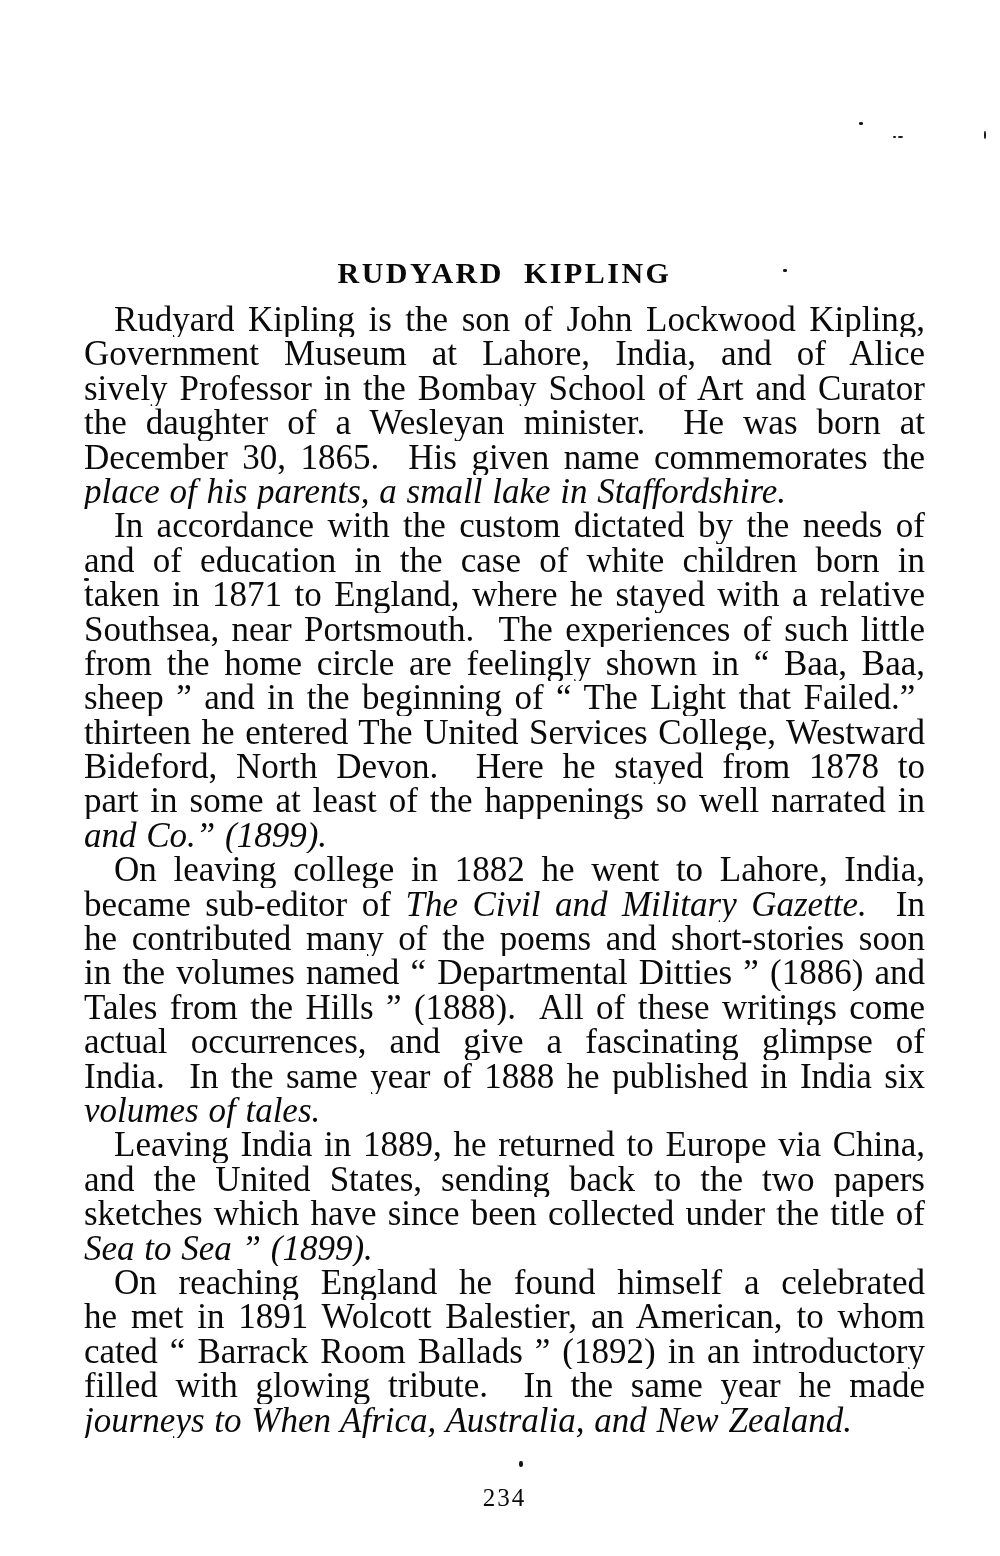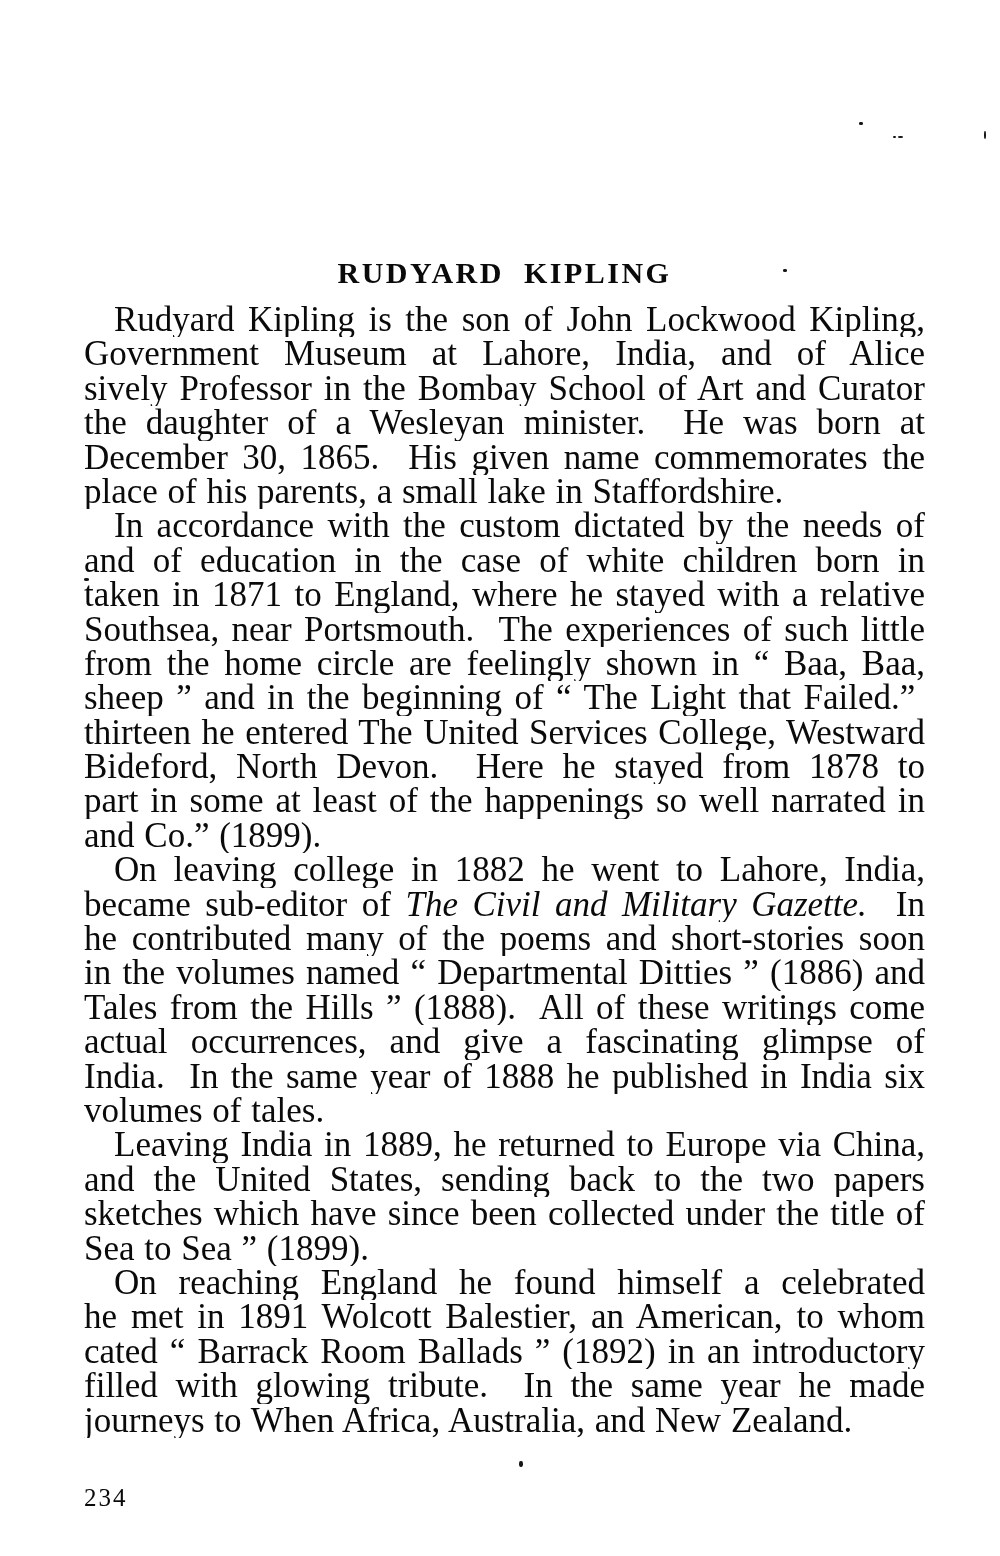--- a/index.html
+++ b/index.html
@@ -38,27 +38,28 @@
   }
   .para { margin: 0; }
   .line {
     height: 34.4px;
     overflow: hidden;
     text-align: justify;
     text-align-last: justify;
     word-spacing: 1px;
   }
   .line.first { text-indent: 30px; }
-  .line.last  { text-align-last: left; }
+  .line.last  { text-align-last: left; font-style: italic; }
   .it { font-style: italic; }
   .page-number {
     position: absolute;
     top: 1485px;
     left: 84px;
     width: 841px;
+    text-align: center;
     font-size: 25px;
     letter-spacing: 2px;
     line-height: 1;
   }
   .speck {
     position: absolute;
     background: #151515;
     border-radius: 40%;
   }
 </style>

